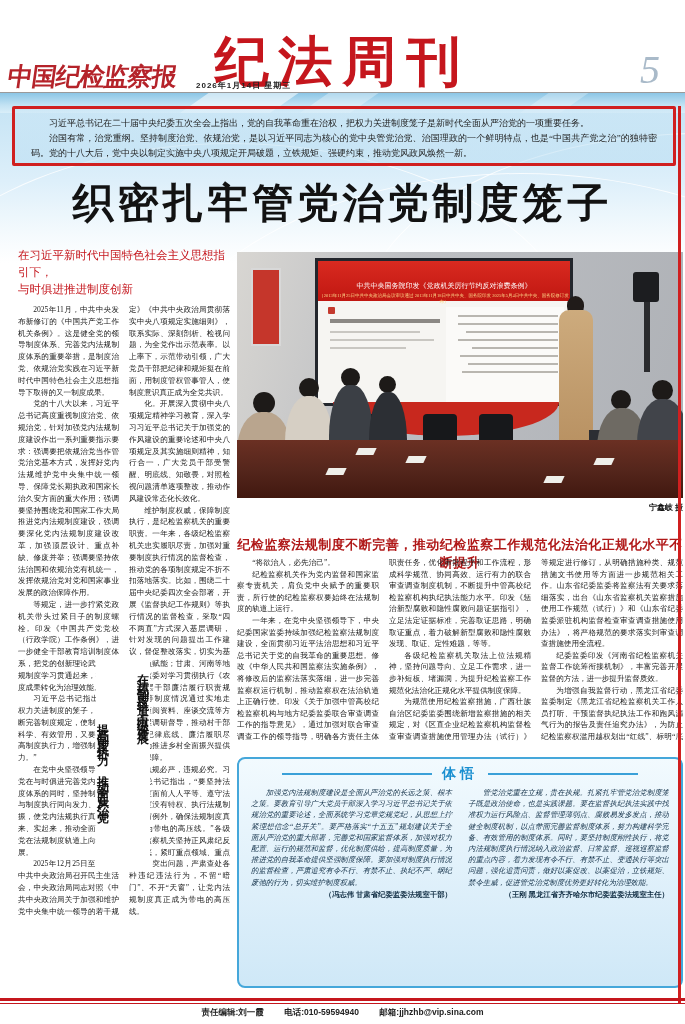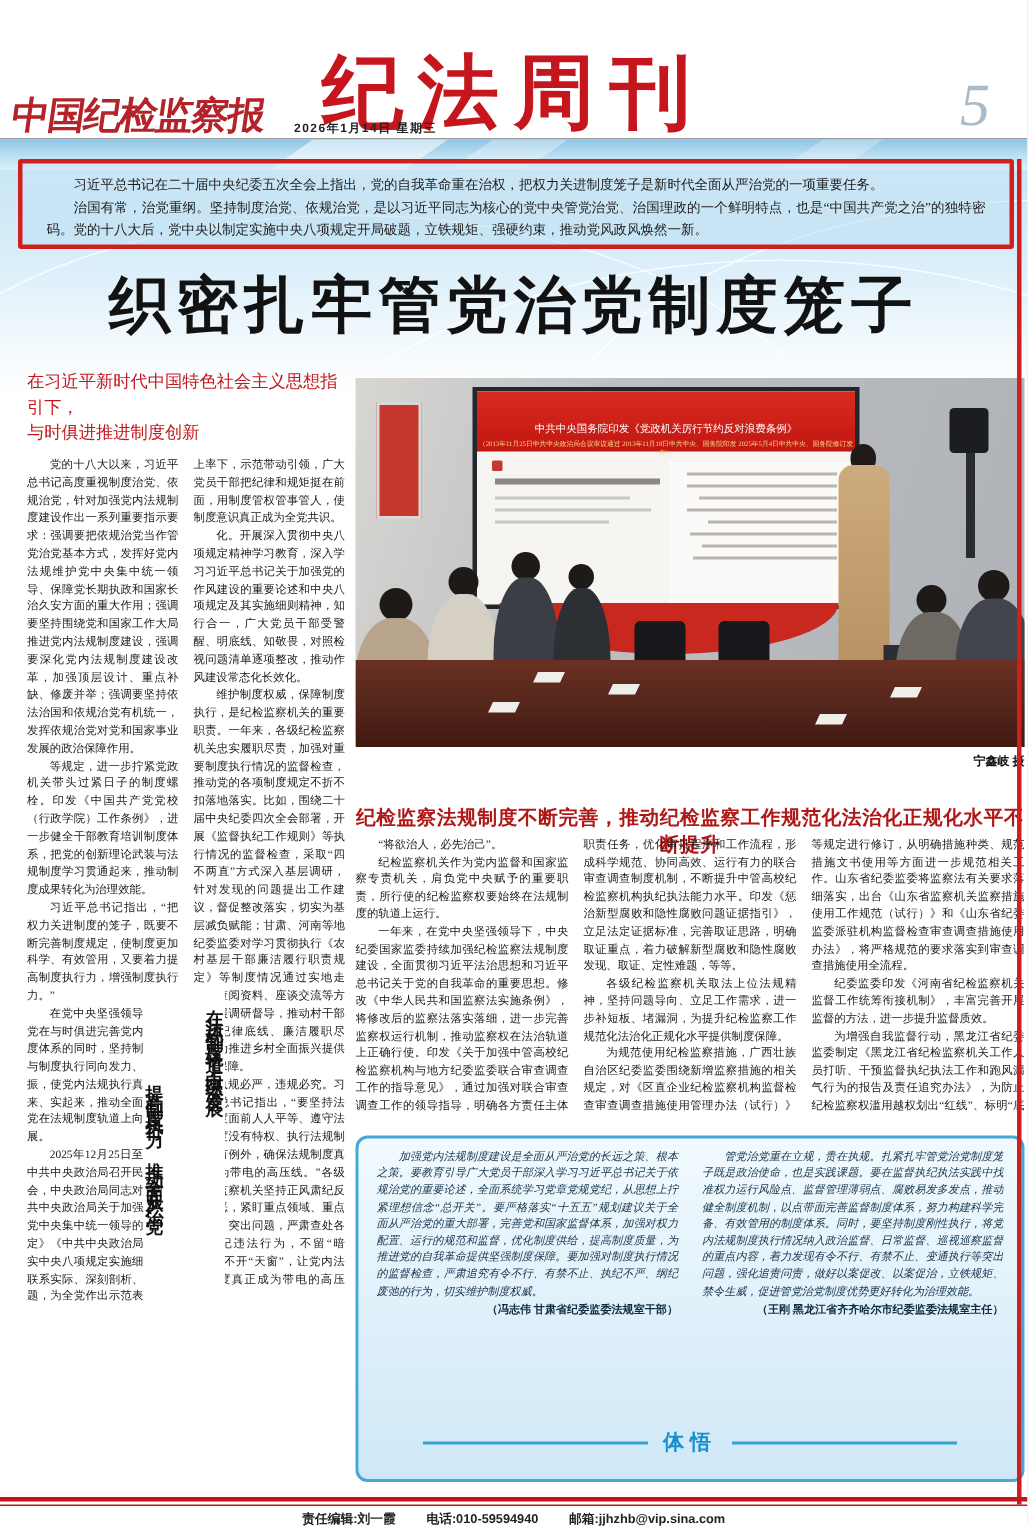--- a/index.html
+++ b/index.html
@@ -131,20 +131,21 @@
   </div>
 
   <div class="abs" id="main-headline">织密扎牢管党治党制度笼子</div>
 
   <div class="abs" id="left-block">
     <div id="left-subhead">
       <div>在习近平新时代中国特色社会主义思想指引下，</div>
       <div>与时俱进推进制度创新</div>
     </div>
     <div id="left-body">
+      <p>2025年11月，中共中央发布新修订的《中国共产党工作机关条例》。这是健全党的领导制度体系、完善党内法规制度体系的重要举措，是制度治党、依规治党实践在习近平新时代中国特色社会主义思想指导下取得的又一制度成果。</p>
       <p>党的十八大以来，习近平总书记高度重视制度治党、依规治党，针对加强党内法规制度建设作出一系列重要指示要求：强调要把依规治党当作管党治党基本方式，发挥好党内法规维护党中央集中统一领导、保障党长期执政和国家长治久安方面的重大作用；强调要坚持围绕党和国家工作大局推进党内法规制度建设，强调要深化党内法规制度建设改革，加强顶层设计、重点补缺、修废并举；强调要坚持依法治国和依规治党有机统一，发挥依规治党对党和国家事业发展的政治保障作用。</p>
       <p>等规定，进一步拧紧党政机关带头过紧日子的制度螺栓。印发《中国共产党党校（行政学院）工作条例》，进一步健全干部教育培训制度体系，把党的创新理论武装与法规制度学习贯通起来，推动制度成果转化为治理效能。</p>
       <p>习近平总书记指出，“把权力关进制度的笼子，既要不断完善制度规定，使制度更加科学、有效管用，又要着力提高制度执行力，增强制度执行力。”</p>
       <p>在党中央坚强领导下，全党在与时俱进完善党内法规制度体系的同时，坚持制度建设与制度执行同向发力、同频共振，使党内法规执行真正严起来、实起来，推动全面从严治党在法规制度轨道上向纵深发展。</p>
       <p>2025年12月25日至26日，中共中央政治局召开民主生活会，中央政治局同志对照《中共中央政治局关于加强和维护党中央集中统一领导的若干规定》《中共中央政治局贯彻落实中央八项规定实施细则》，联系实际、深刻剖析、检视问题，为全党作出示范表率。以上率下，示范带动引领，广大党员干部把纪律和规矩挺在前面，用制度管权管事管人，使制度意识真正成为全党共识。</p>
       <p>化。开展深入贯彻中央八项规定精神学习教育，深入学习习近平总书记关于加强党的作风建设的重要论述和中央八项规定及其实施细则精神，知行合一，广大党员干部受警醒、明底线、知敬畏，对照检视问题清单逐项整改，推动作风建设常态化长效化。</p>
       <p>维护制度权威，保障制度执行，是纪检监察机关的重要职责。一年来，各级纪检监察机关忠实履职尽责，加强对重要制度执行情况的监督检查，推动党的各项制度规定不折不扣落地落实。比如，围绕二十届中央纪委四次全会部署，开展《监督执纪工作规则》等执行情况的监督检查，采取“四不两直”方式深入基层调研，针对发现的问题提出工作建议，督促整改落实，切实为基层减负赋能；甘肃、河南等地纪委监委对学习贯彻执行《农村基层干部廉洁履行职责规定》等制度情况通过实地走访、查阅资料、座谈交流等方式开展调研督导，推动村干部严守纪律底线、廉洁履职尽责，为推进乡村全面振兴提供坚强保障。</p>
       <p>执规必严，违规必究。习近平总书记指出，“要坚持法规制度面前人人平等、遵守法规制度没有特权、执行法规制度没有例外，确保法规制度真正成为带电的高压线。”各级纪检监察机关坚持正风肃纪反腐惩恶，紧盯重点领域、重点对象、突出问题，严肃查处各种违纪违法行为，不留“暗门”、不开“天窗”，让党内法规制度真正成为带电的高压线。</p>
     </div>
   </div>
@@ -219,36 +220,36 @@
     <p>纪检监察机关作为党内监督和国家监察专责机关，肩负党中央赋予的重要职责，所行使的纪检监察权要始终在法规制度的轨道上运行。</p>
     <p>一年来，在党中央坚强领导下，中央纪委国家监委持续加强纪检监察法规制度建设，全面贯彻习近平法治思想和习近平总书记关于党的自我革命的重要思想。修改《中华人民共和国监察法实施条例》，将修改后的监察法落实落细，进一步完善监察权运行机制，推动监察权在法治轨道上正确行使。印发《关于加强中管高校纪检监察机构与地方纪委监委联合审查调查工作的指导意见》，通过加强对联合审查调查工作的领导指导，明确各方责任主体职责任务，优化审批程序和工作流程，形成科学规范、协同高效、运行有力的联合审查调查制度机制，不断提升中管高校纪检监察机构执纪执法能力水平。印发《惩治新型腐败和隐性腐败问题证据指引》，立足法定证据标准，完善取证思路，明确取证重点，着力破解新型腐败和隐性腐败发现、取证、定性难题，等等。</p>
     <p>各级纪检监察机关取法上位法规精神，坚持问题导向、立足工作需求，进一步补短板、堵漏洞，为提升纪检监察工作规范化法治化正规化水平提供制度保障。</p>
     <p>为规范使用纪检监察措施，广西壮族自治区纪委监委围绕新增监察措施的相关规定，对《区直企业纪检监察机构监督检查审查调查措施使用管理办法（试行）》等规定进行修订，从明确措施种类、规范措施文书使用等方面进一步规范相关工作。山东省纪委监委将监察法有关要求落细落实，出台《山东省监察机关监察措施使用工作规范（试行）》和《山东省纪委监委派驻机构监督检查审查调查措施使用办法》，将严格规范的要求落实到审查调查措施使用全流程。</p>
     <p>纪委监委印发《河南省纪检监察机关监督工作统筹衔接机制》，丰富完善开展监督的方法，进一步提升监督质效。</p>
     <p>为增强自我监督行动，黑龙江省纪委监委制定《黑龙江省纪检监察机关工作人员打听、干预监督执纪执法工作和跑风漏气行为的报告及责任追究办法》，为防止纪检监察权滥用越权划出“红线”、标明“底线”。四川省纪委监委印发《四川省纪检监察干部违规插手干预地方事务及直接报告工作机制》，以更严的措施监督约束纪检监察干部依法用权。</p>
 
   </div>
 
   <div class="abs" id="tiwu-box">
+    <div id="tiwu-title-row">
+      <div class="tiwu-rule"></div>
+      <div id="tiwu-title">体悟</div>
+      <div class="tiwu-rule"></div>
+    </div>
     <div id="tiwu-cols">
       <div class="tiwu-entry">
         <p class="t-text">加强党内法规制度建设是全面从严治党的长远之策、根本之策。要教育引导广大党员干部深入学习习近平总书记关于依规治党的重要论述，全面系统学习党章党规党纪，从思想上拧紧理想信念“总开关”。要严格落实“十五五”规划建议关于全面从严治党的重大部署，完善党和国家监督体系，加强对权力配置、运行的规范和监督，优化制度供给，提高制度质量，为推进党的自我革命提供坚强制度保障。要加强对制度执行情况的监督检查，严肃追究有令不行、有禁不止、执纪不严、纲纪废弛的行为，切实维护制度权威。</p>
         <p class="t-author">（冯志伟 甘肃省纪委监委法规室干部）</p>
       </div>
       <div class="tiwu-entry">
         <p class="t-text">管党治党重在立规，贵在执规。扎紧扎牢管党治党制度笼子既是政治使命，也是实践课题。要在监督执纪执法实践中找准权力运行风险点、监督管理薄弱点、腐败易发多发点，推动健全制度机制，以点带面完善监督制度体系，努力构建科学完备、有效管用的制度体系。同时，要坚持制度刚性执行，将党内法规制度执行情况纳入政治监督、日常监督、巡视巡察监督的重点内容，着力发现有令不行、有禁不止、变通执行等突出问题，强化追责问责，做好以案促改、以案促治，立铁规矩、禁令生威，促进管党治党制度优势更好转化为治理效能。</p>
         <p class="t-author">（王刚 黑龙江省齐齐哈尔市纪委监委法规室主任）</p>
       </div>
 
     </div>
-    <div id="tiwu-title-row">
-      <div class="tiwu-rule"></div>
-      <div id="tiwu-title">体悟</div>
-      <div class="tiwu-rule"></div>
-    </div>
   </div>
 
   <div class="abs" id="right-red-rule"></div>
   <div class="abs" id="footer-rule-1"></div>
   <div class="abs" id="footer-rule-2"></div>
   <div class="abs" id="footer-text">
     <span>责任编辑:刘一霞</span>
     <span>电话:010-59594940</span>
     <span>邮箱:jjhzhb@vip.sina.com</span>
   </div>

